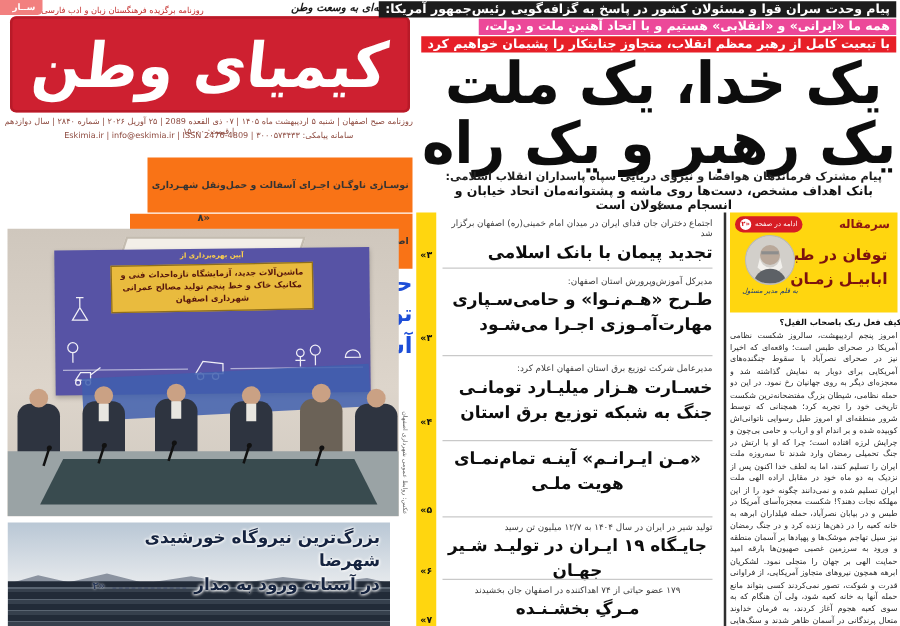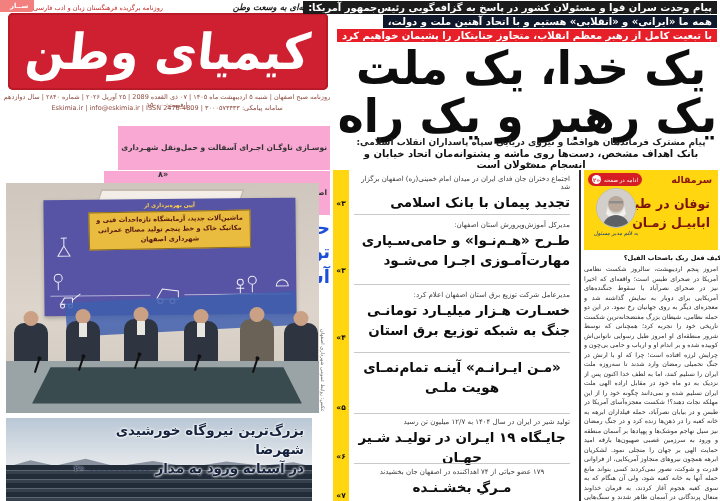--- a/index.html
+++ b/index.html
@@ -18,21 +18,21 @@
     font-weight:bold;text-align:center;}
   .logo-box{left:8px;top:13px;width:320px;height:77px;background:#ce2030;border-radius:5px;
     display:flex;align-items:center;justify-content:center;box-shadow:inset 0 0 0 2px #b81a28;}
   .logo-text{color:#fff;font-size:46px;font-weight:bold;transform:skewX(-6deg) scaleY(1.08);
     letter-spacing:-1px;white-space:nowrap;}
   .info-line{left:2px;width:330px;text-align:center;font-size:6.5px;color:#8d4a3f;}
 
   
   .banner-line{right:3px;color:#fff;font-weight:bold;font-size:10px;padding:1px 5px;white-space:nowrap;}
   .banner-black{background:#1c1c1c;top:1px;}
-  .banner-red2{background:#0f172a;top:15px;}
+  .banner-red2{background:#ec4899;top:15px;}
   .banner-red3{background:#e71f28;top:29px;}
 
   
   .lead-h{left:345px;width:372px;text-align:center;font-weight:bold;color:#0d0d0d;
     font-size:44px;white-space:nowrap;transform:scaleY(1.05);}
   .lead-kicker{left:345px;top:137px;width:372px;text-align:center;font-size:9px;
     font-weight:bold;color:#222;}
   .lead-sub{left:345px;top:148px;width:372px;text-align:center;font-size:10px;
     font-weight:bold;color:#111;}
   .lead-page{left:345px;top:161px;width:372px;text-align:center;font-size:8px;color:#333;font-weight:bold;}
@@ -62,21 +62,21 @@
   .author-photo{width:38px;height:38px;border-radius:50%;background:#d8d6d2;margin:0 auto;
     overflow:hidden;border:1px solid #bbb;}
   .byline{font-size:5.5px;color:#16387d;font-style:italic;margin-top:2px;}
   .edit-lead{left:584px;top:254px;width:134px;font-size:6.6px;font-weight:bold;color:#111;
     text-align:center;margin-left:32px;}
   .edit-body{left:584px;top:264px;width:134px;height:237px;font-size:6.35px;line-height:1.5;
     color:#2a2a2a;text-align:justify;overflow:hidden;}
 
   
   .asphalt{left:8px;top:126px;width:322px;text-align:right;}
-  .asphalt .hl-kicker span{background:#f9a8d4;font-size:7.5px;font-weight:bold;color:#333;
+  .asphalt .hl-kicker span{background:#f97316;font-size:7.5px;font-weight:bold;color:#333;
     padding:16px 3px;line-height:1.6;display:inline-block;margin-bottom:1px;}
   .asphalt .hl-head{font-size:18px;font-weight:bold;color:#1d4ed8;line-height:1.35;}
   .badge8{position:absolute;left:150px;top:44px;font-size:8px;font-weight:bold;color:#333;}
 
   
   .conf{left:6px;top:183px;width:313px;height:230px;overflow:hidden;
     background:linear-gradient(#cfc7bd,#ddd5cb 55%,#cfc8bf);}
   .ceiling-light{position:absolute;left:90px;top:6px;width:140px;height:26px;
     background:#f3efe8;border:2px solid #c4bcb0;transform:skewX(-18deg);}
   .purple-banner{position:absolute;left:38px;top:16px;width:252px;height:116px;

